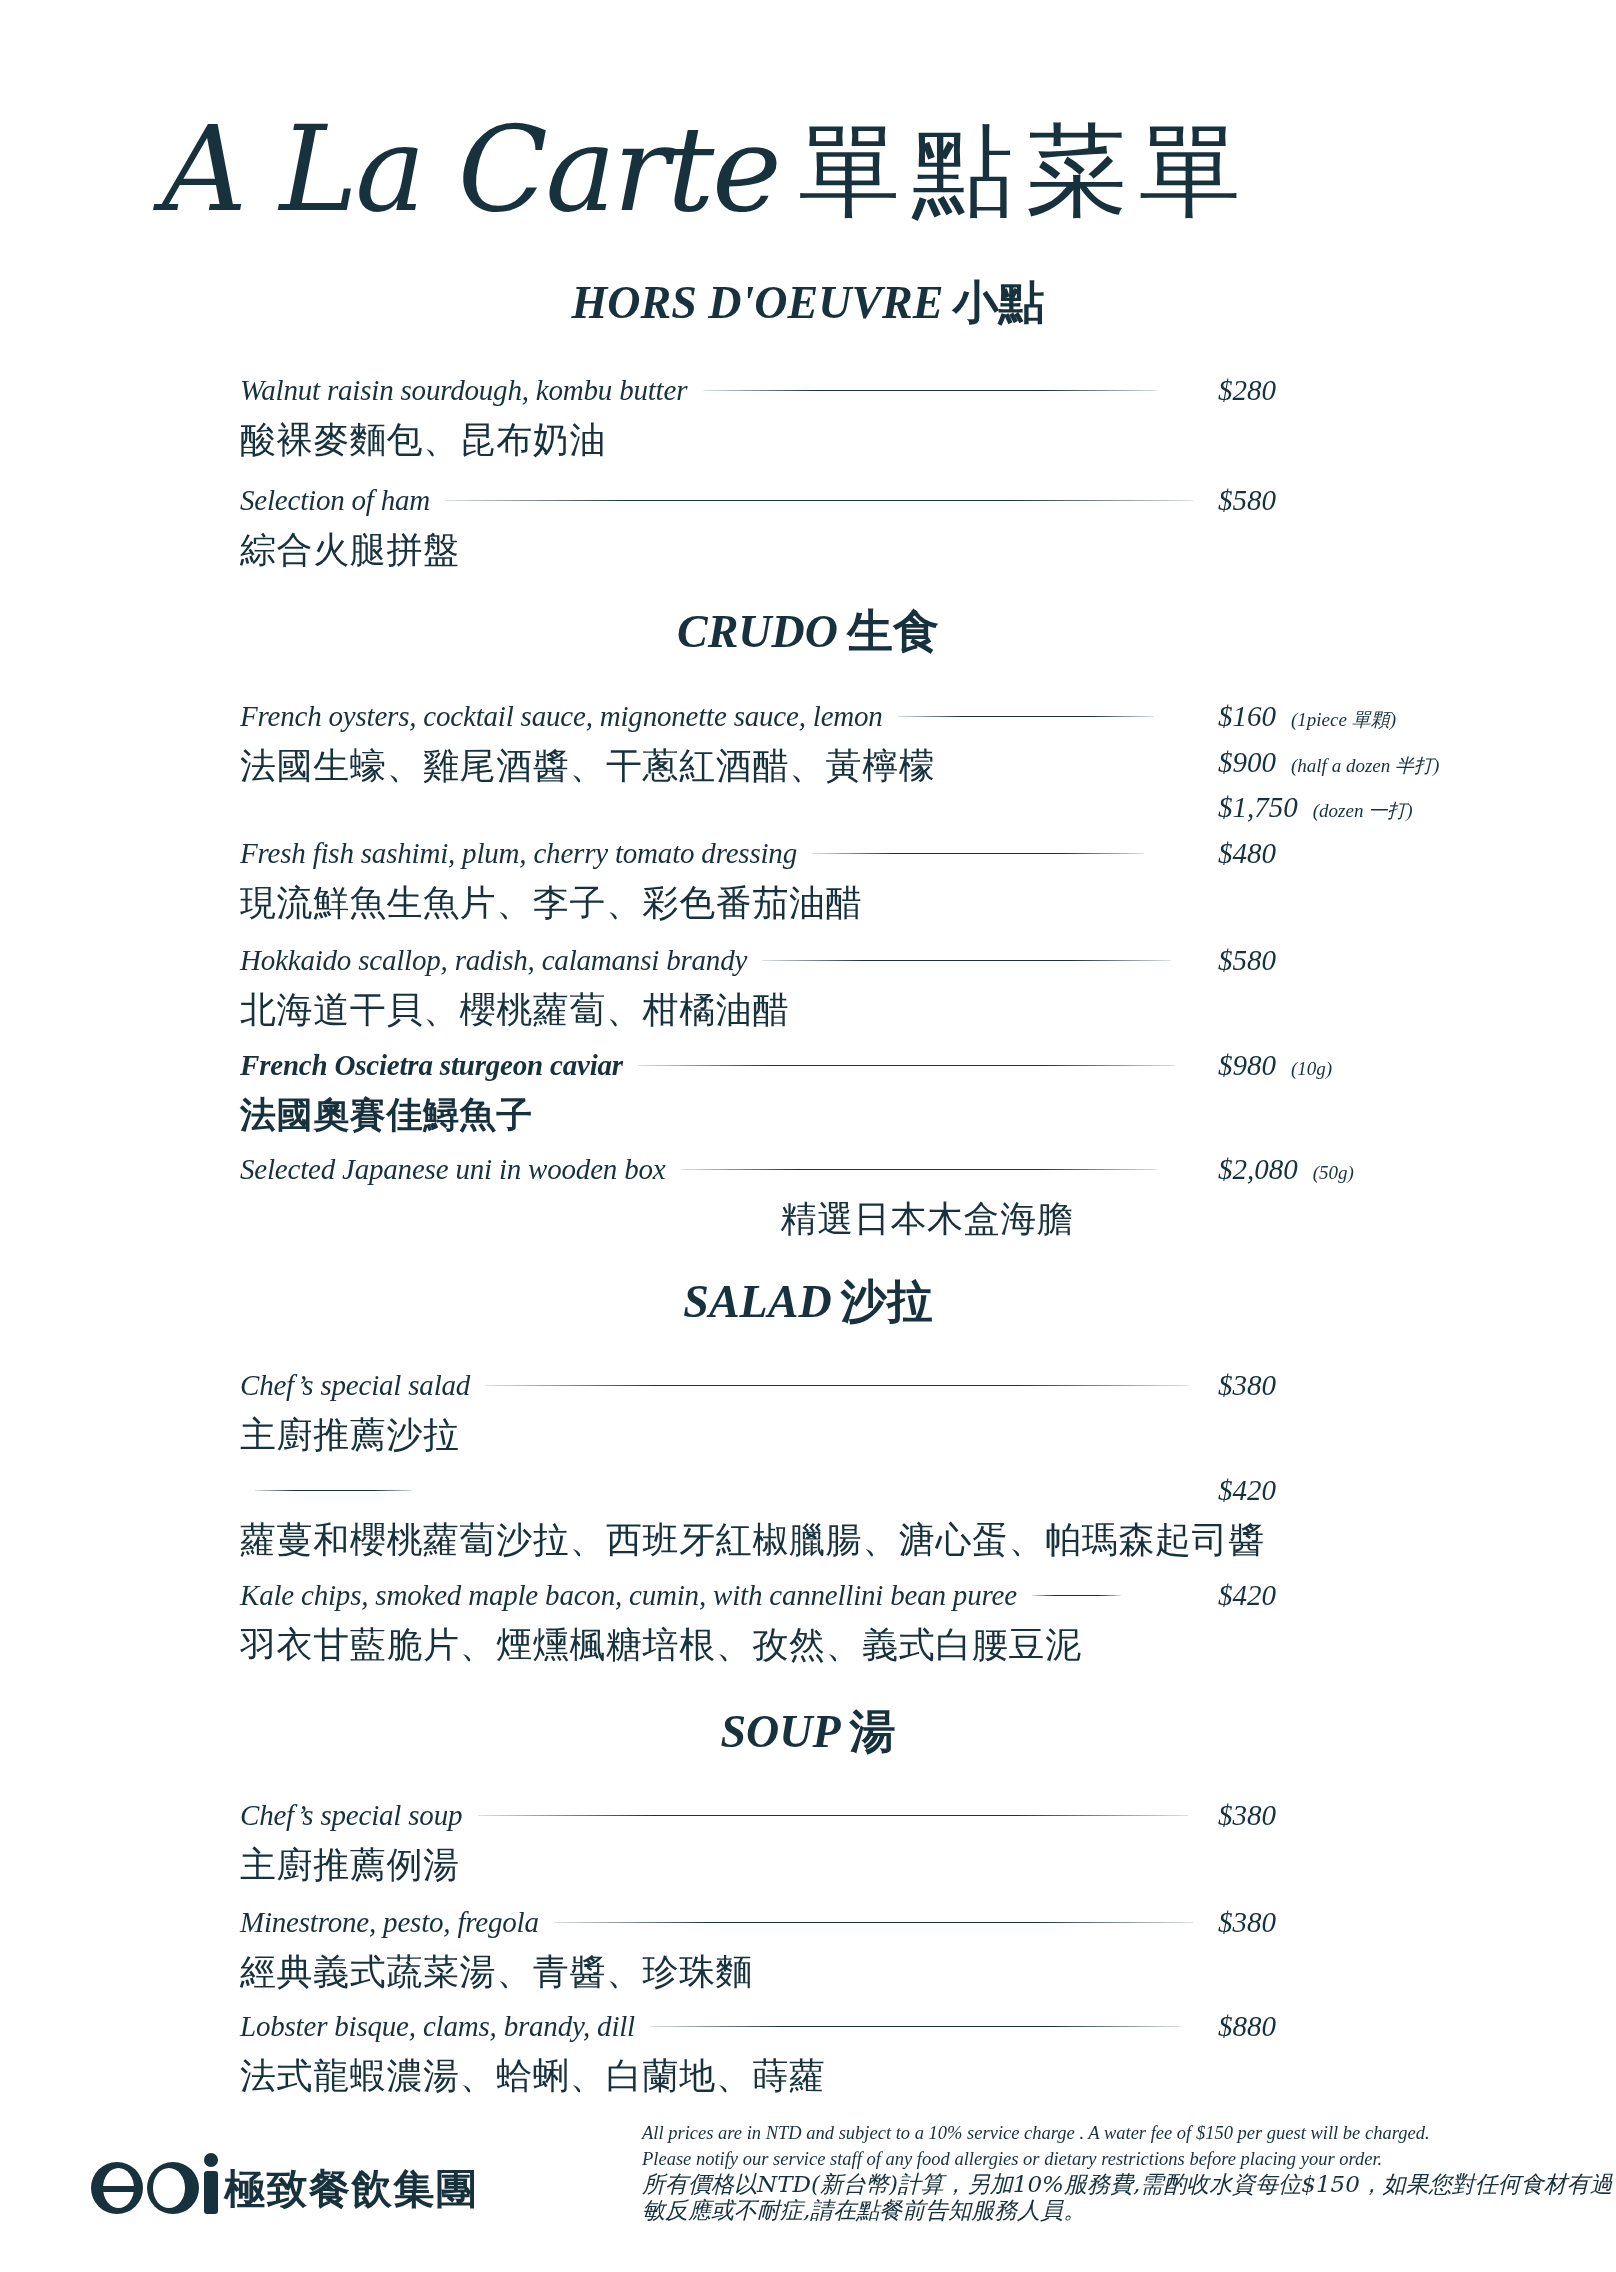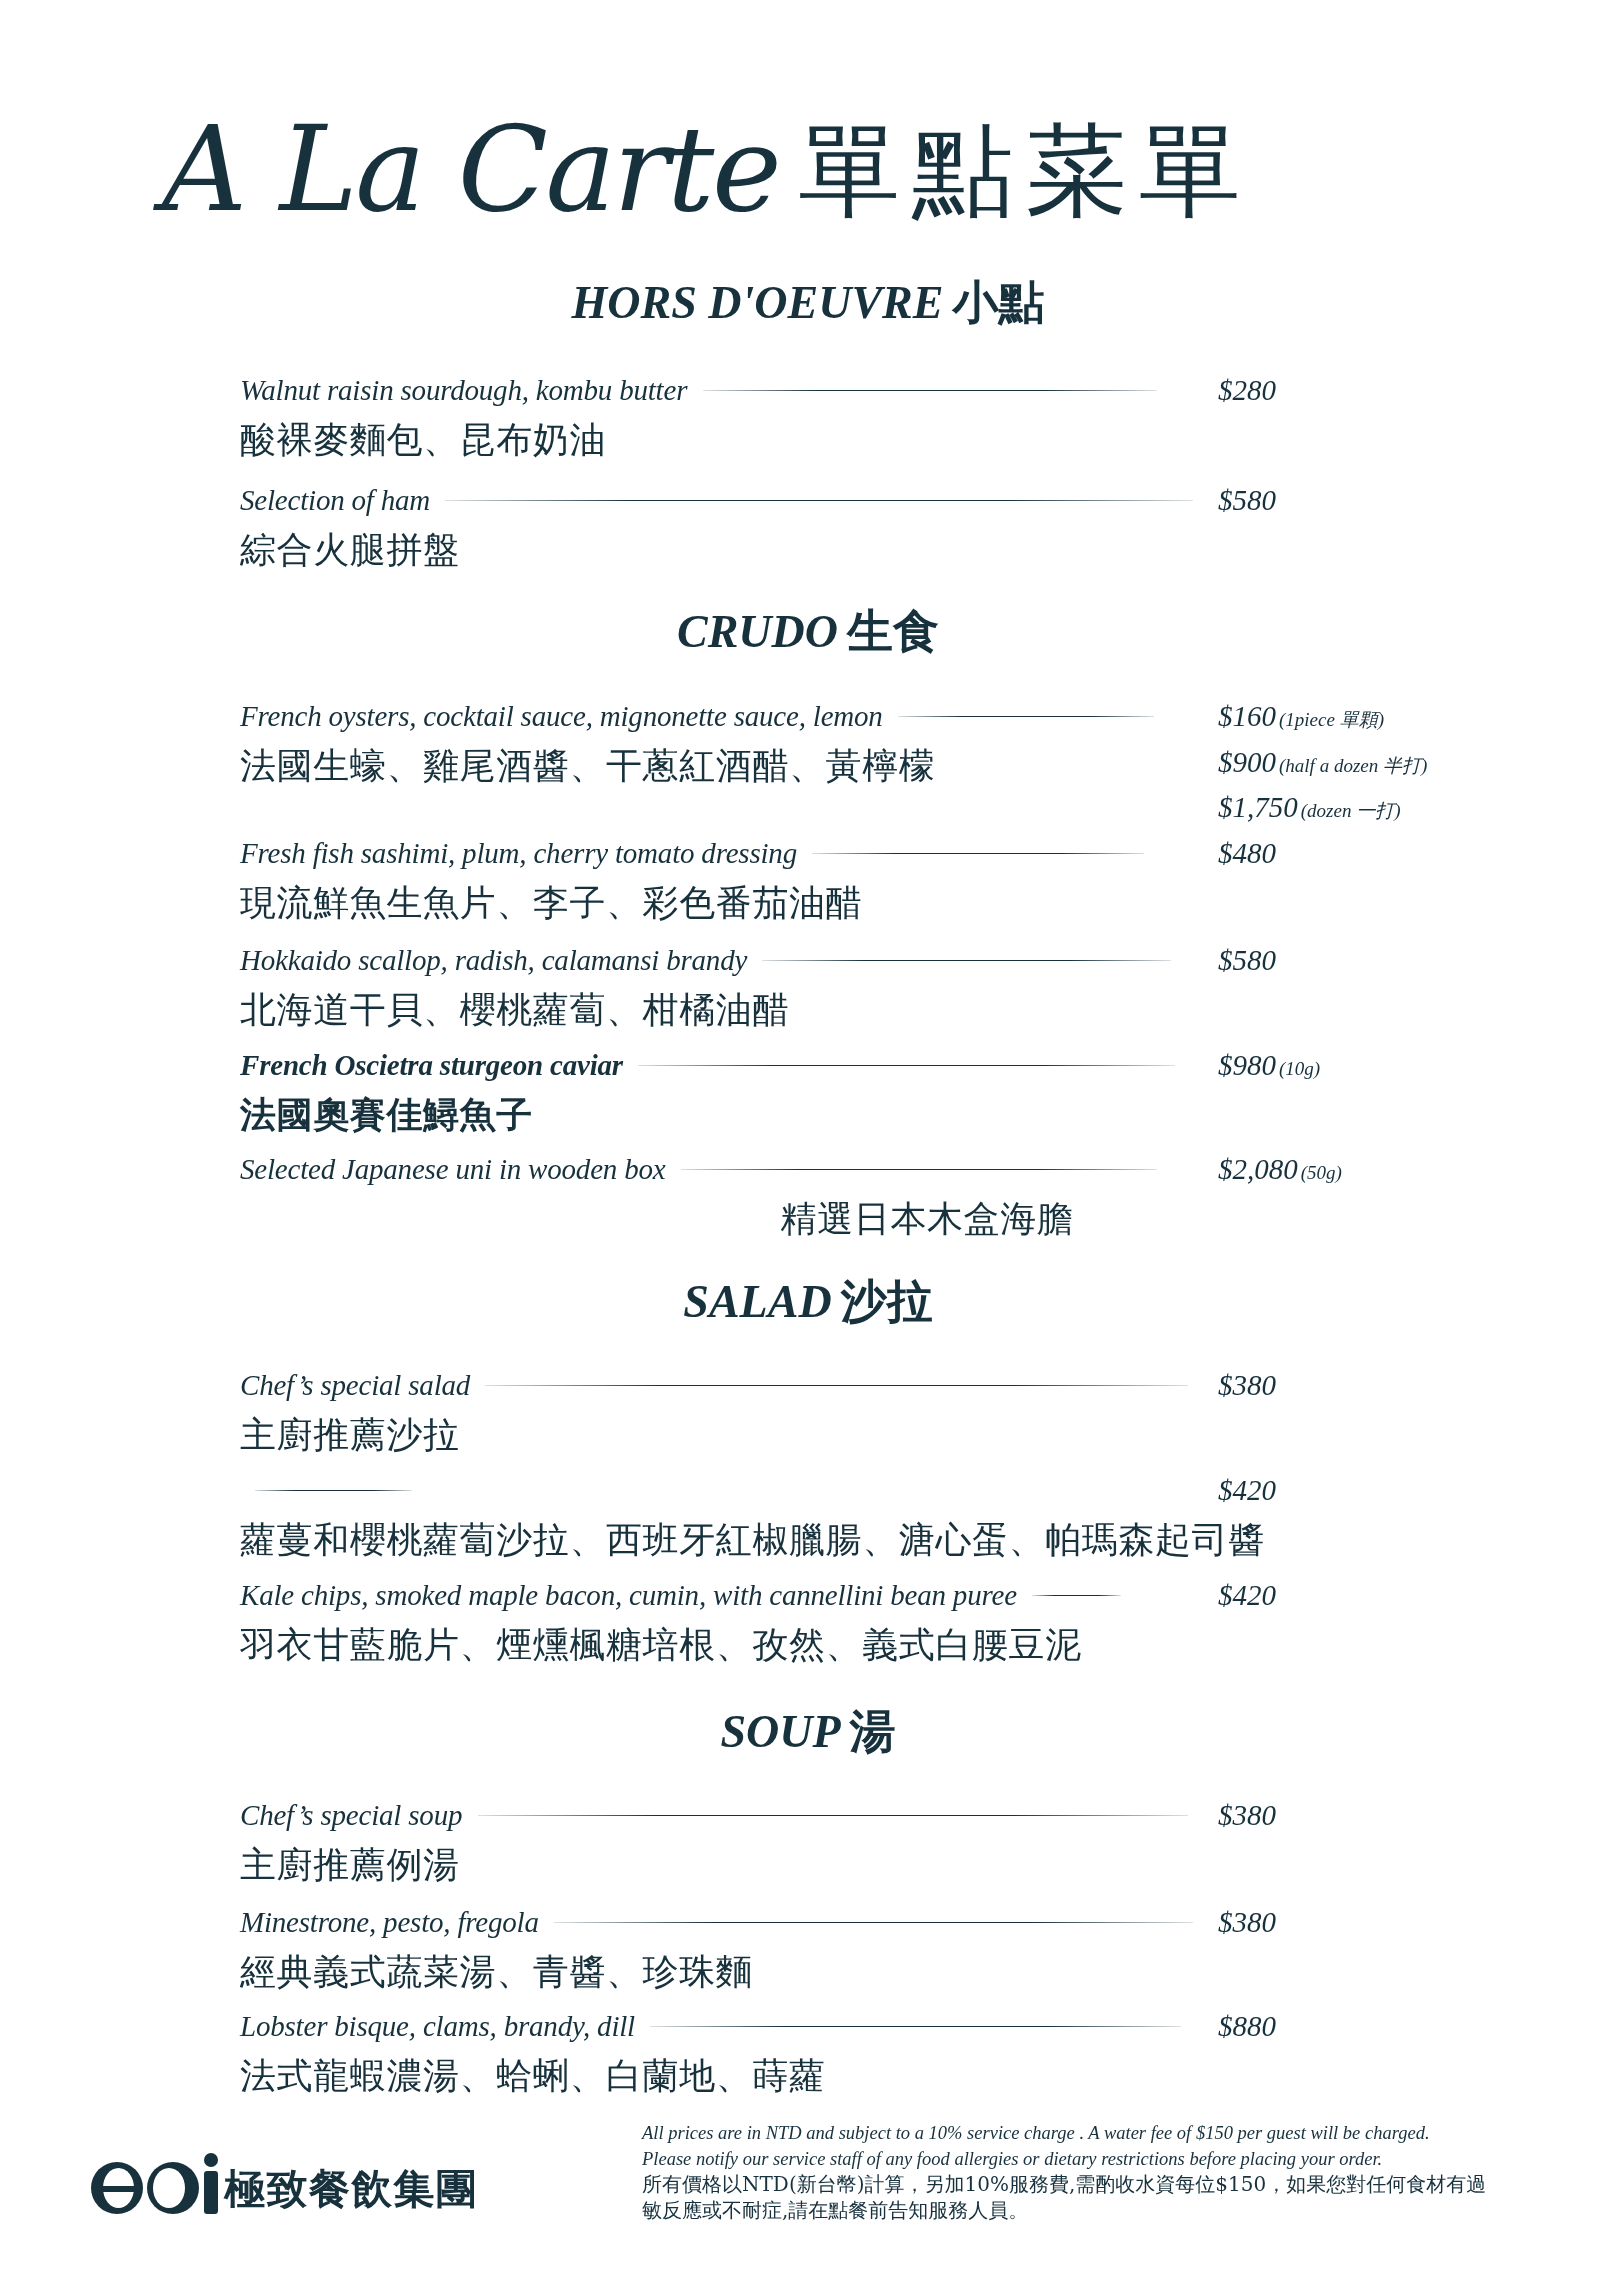--- a/index.html
+++ b/index.html
@@ -38,21 +38,21 @@
     border-radius: 1.3px;
   }
   .item .zh {
     font-size: 36px; margin-top: 2.6px; white-space: nowrap;
     font-family: "DejaVu Serif", serif; letter-spacing: 0.6px;
   }
   .price {
     position: absolute; left: 1218px; font-style: italic; font-size: 29px;
     white-space: nowrap; font-family: "Liberation Serif", serif; line-height: 45px;
   }
-  .price .note { font-size: 19px; margin-left: 3px; }
+  .price .note { font-size: 19px; margin-left: 15px; }
   .footer-logo {
     position: absolute; left: 91px; top: 2153px; display: flex; align-items: center; text-align: center;
   }
   .logo-mark { display: flex; align-items: flex-end; height: 61px; }
   .logo-e {
     width: 52px; height: 52px; border-radius: 50%; background: #17313d; position: relative; overflow: hidden;
   }
   .logo-e::before {
     content: ""; position: absolute; left: 11.5px; top: 6.4px; width: 31px; height: 40px;
     background: #fff; border-radius: 50%;
@@ -79,21 +79,21 @@
     letter-spacing: 1.3px; line-height: 1; margin-top: 12.8px;
   }
   .footer-notes {
     position: absolute; left: 642px; top: 2121px; width: 927px;
   }
   .footer-notes .en-note {
     font-style: italic; font-size: 18.5px; line-height: 25.6px; white-space: nowrap;
     font-family: "Liberation Serif", serif;
   }
   .footer-notes .zh-note {
-    font-size: 20px; line-height: 25.6px; font-family: "DejaVu Serif", serif; white-space: nowrap;
+    font-size: 23px; line-height: 25.6px; font-family: "DejaVu Serif", serif; white-space: nowrap; font-style: italic;
   }
 </style>
 </head>
 <body>
 
 <div class="title">
   <span class="script">A La Carte</span><span class="zh">單點菜單</span>
 </div>
 
 <div class="section-title" style="top:280px;">

